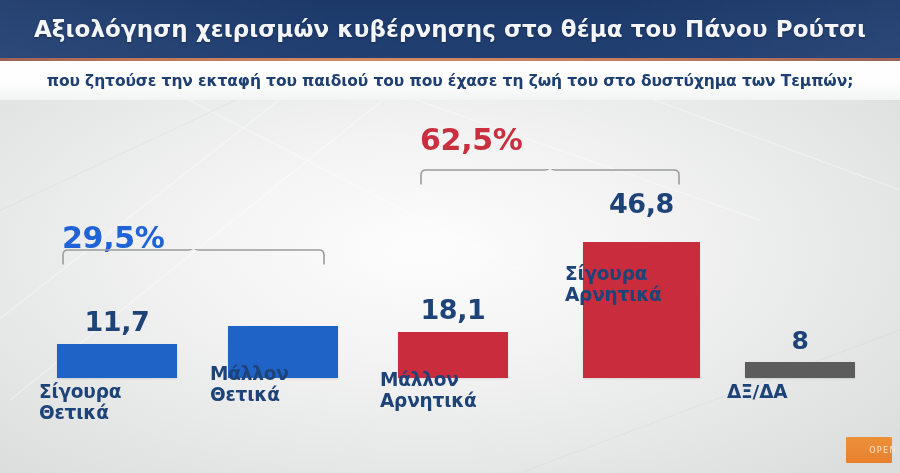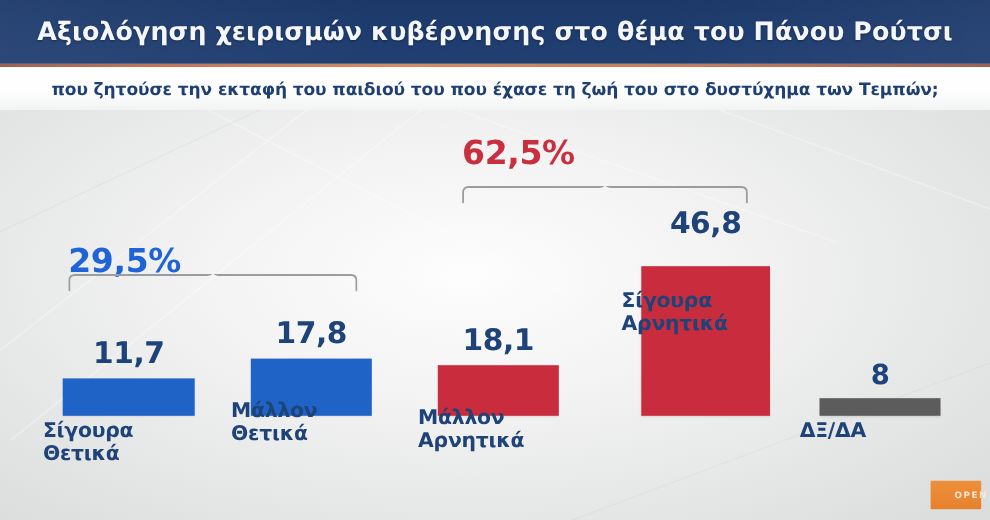--- a/index.html
+++ b/index.html
@@ -167,21 +167,21 @@
     background: linear-gradient(180deg, #f08a2b 0%, #e8791f 100%);
     border-radius: 1px;
     display: flex;
     align-items: center;
     justify-content: center;
     opacity: 0.92;
   }
   .open-logo span {
     color: #ffe9d2;
     font-size: 8px;
-    font-weight: bold;
+    font-weight: normal;
     letter-spacing: 1.4px;
     padding-left: 28px;
   }
 </style>
 </head>
 <body>
 
 <div id="screen">
 
   <div class="title-band"></div>
@@ -213,21 +213,20 @@
   <div class="bar" style="left:57px; width:120px; height:34px;">
     <div class="bar-value" style="top:-36px;">11,7</div>
     <div class="bar-rect" style="height:34px; background:#2063c6;"></div>
     <div class="bar-label" style="top:38px;">
       <div>Σίγουρα</div>
       <div>Θετικά</div>
     </div>
   </div>
 
   <div class="bar" style="left:228px; width:110px; height:52px;">
-    <div class="bar-value" style="top:-36px;">17,8</div>
     <div class="bar-rect" style="height:52px; background:#2063c6;"></div>
     <div class="bar-label" style="top:38px;">
       <div>Μάλλον</div>
       <div>Θετικά</div>
     </div>
   </div>
 
   <div class="bar" style="left:398px; width:110px; height:46px;">
     <div class="bar-value" style="top:-36px;">18,1</div>
     <div class="bar-rect" style="height:46px; background:#c92c3c;"></div>

